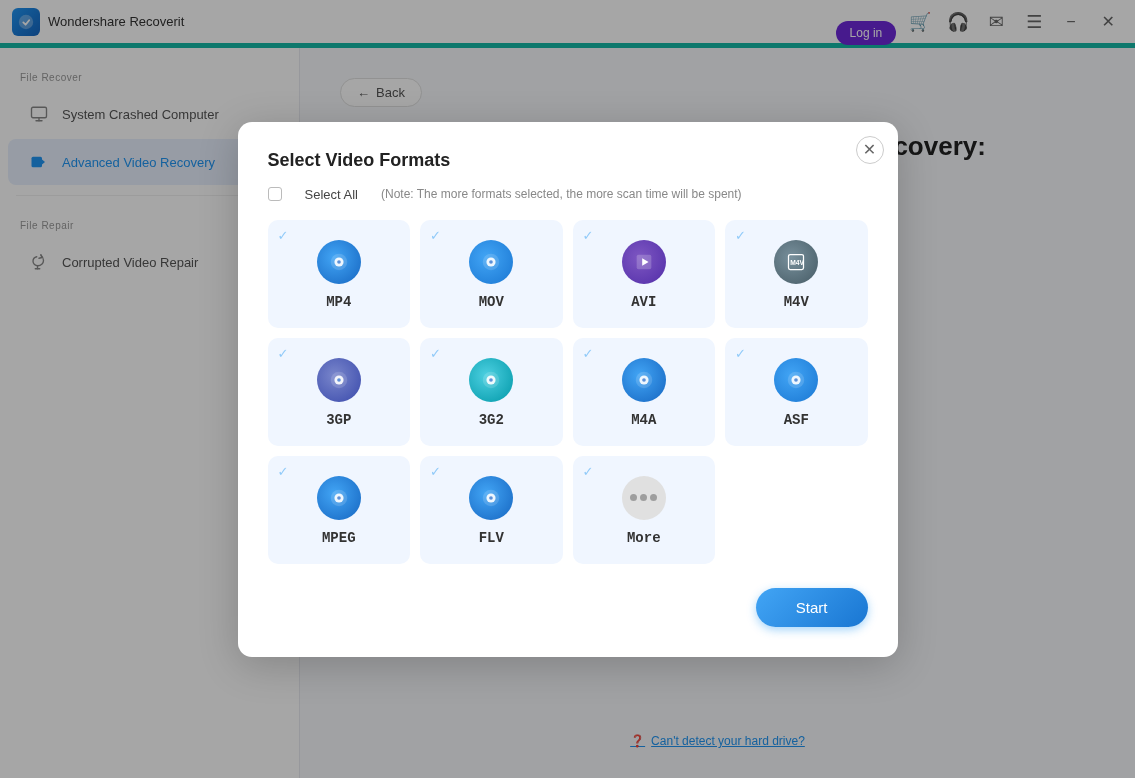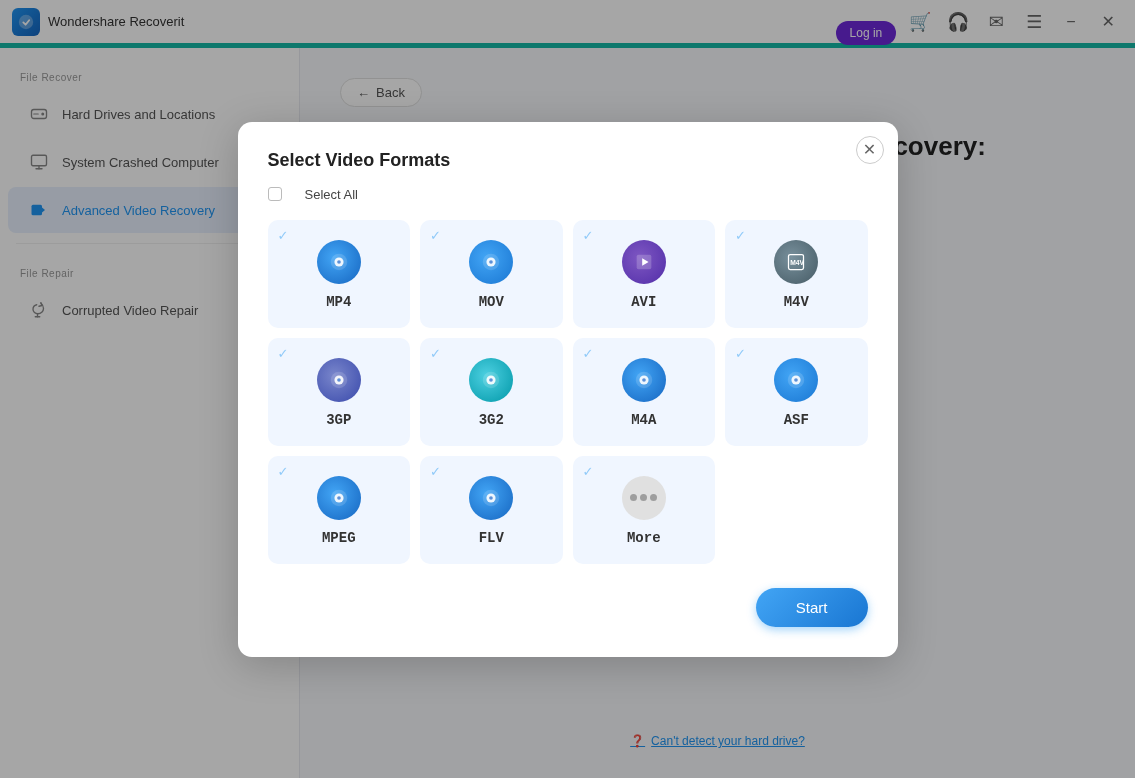--- a/index.html
+++ b/index.html
@@ -338,30 +338,20 @@
     <span class="win-btn">−</span>
     <span class="win-btn close">✕</span>
   </div>
 </div>
 
 <div class="app-body">
 
   <div class="sidebar">
     <div class="sidebar-section-label">File Recover</div>
 
-    <div class="sidebar-item">
-      <div class="item-icon">
-        <svg width="18" height="18" viewBox="0 0 24 24" fill="none">
-          <rect x="2" y="6" width="20" height="12" rx="3" stroke="#888" stroke-width="1.8"></rect>
-          <circle cx="17" cy="12" r="2" fill="#888"></circle>
-          <line x1="5" y1="12" x2="11" y2="12" stroke="#888" stroke-width="1.5" stroke-linecap="round"></line>
-        </svg>
-      </div>
-      <span>Hard Drives and Locations</span>
-    </div>
 
     <div class="sidebar-item">
       <div class="item-icon">
         <svg width="18" height="18" viewBox="0 0 24 24" fill="none">
           <rect x="2" y="3" width="20" height="14" rx="2" stroke="#888" stroke-width="1.8"></rect>
           <line x1="8" y1="21" x2="16" y2="21" stroke="#888" stroke-width="1.8" stroke-linecap="round"></line>
           <line x1="12" y1="17" x2="12" y2="21" stroke="#888" stroke-width="1.8" stroke-linecap="round"></line>
         </svg>
       </div>
       <span>System Crashed Computer</span>
@@ -448,20 +438,21 @@
 
 <div class="modal-overlay">
   <div class="modal">
     <button class="modal-close">✕</button>
 
     <div class="modal-title">Select Video Formats</div>
 
     <div class="select-all-row">
       <div class="checkbox"></div>
       <span>Select All</span>
+      <span class="note">(Note: The more formats selected, the more scan time will be spent)</span>
     </div>
 
     <div class="format-grid">
 
     <div class="format-card">
       <span class="corner-check">✓</span>
       <div class="format-icon-circle icon-mp4">
         <svg width="22" height="22" viewBox="0 0 24 24" fill="white">
           <circle cx="12" cy="12" r="9" fill="rgba(255,255,255,0.15)"></circle>
           <circle cx="12" cy="12" r="5" fill="rgba(255,255,255,0.9)"></circle>

